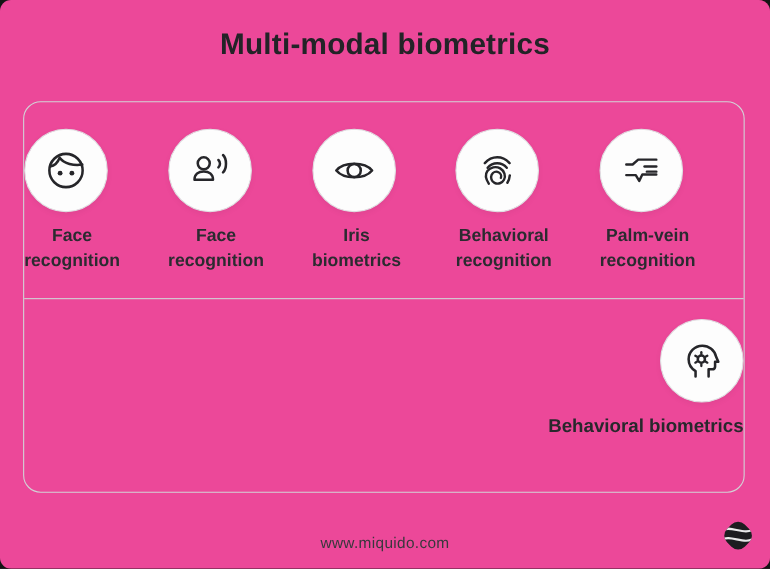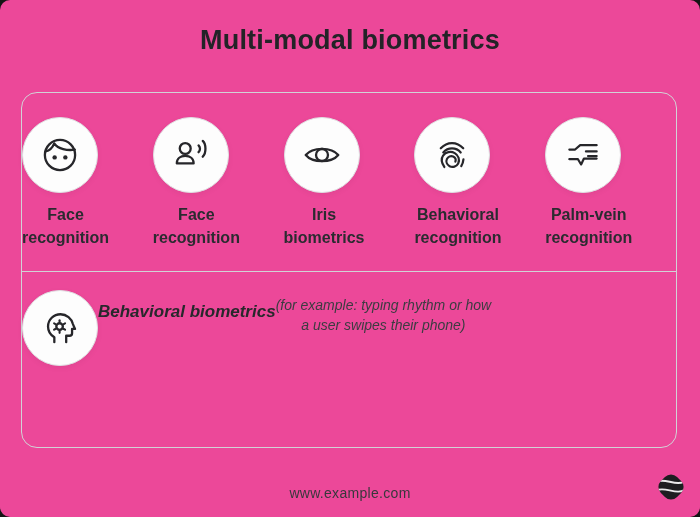--- a/index.html
+++ b/index.html
@@ -48,23 +48,22 @@
     color:#2b2b30;
     text-align:center; line-height:1.42;
     white-space:pre-line;
   }
   .divider {
     position:absolute; top:178px; left:0; width:100%; height:1px;
     background:#d2d2d6;
   }
   .bottom {
     position:absolute; top:179px; left:0; right:0; bottom:0;
-    display:flex; flex-direction:row; align-items:flex-start;
+    display:flex; flex-direction:column; align-items:flex-end;
     padding-top:18px;
-    font-style:italic;
   }
   .behavioral-title {
     margin-top:12px;
     font-size:17px; font-weight:700; color:#28282c;
   }
   .behavioral-desc {
     margin-top:5px;
     font-size:14px; color:#3c3c41; line-height:1.45;
     text-align:center; white-space:pre-line;
   }
@@ -167,27 +166,25 @@
               <line x1="19.6" y1="12.6" x2="19.6" y2="14.4"></line>
               <line x1="19.6" y1="22.8" x2="19.6" y2="24.6"></line>
               <line x1="14.4" y1="15.6" x2="16" y2="16.5"></line>
               <line x1="23.2" y1="20.7" x2="24.8" y2="21.6"></line>
               <line x1="14.4" y1="21.6" x2="16" y2="20.7"></line>
               <line x1="23.2" y1="16.5" x2="24.8" y2="15.6"></line>
             </g>
           </svg>
         </div>
         <div class="behavioral-title">Behavioral biometrics</div>
-        <div class="behavioral-desc">(for example: typing rhythm or how
-a user swipes their phone)</div>
       </div>
 
     </div>
 
-    <div class="footer-url">www.example.com</div>
+    <div class="footer-url">www.miquido.com</div>
 
     <svg class="brand-logo" viewBox="0 0 40 40">
       <defs>
         <clipPath id="logoClip">
           <rect x="8" y="8" width="24" height="24" rx="9" transform="rotate(45 20 20)"></rect>
         </clipPath>
       </defs>
       <rect x="8" y="8" width="24" height="24" rx="9" transform="rotate(45 20 20)" fill="#1d1d20"></rect>
       <g clip-path="url(#logoClip)" fill="none" stroke="#e9e9ea" stroke-width="2">
         <path d="M4 15 C13 9 26 21 36 13"></path>

